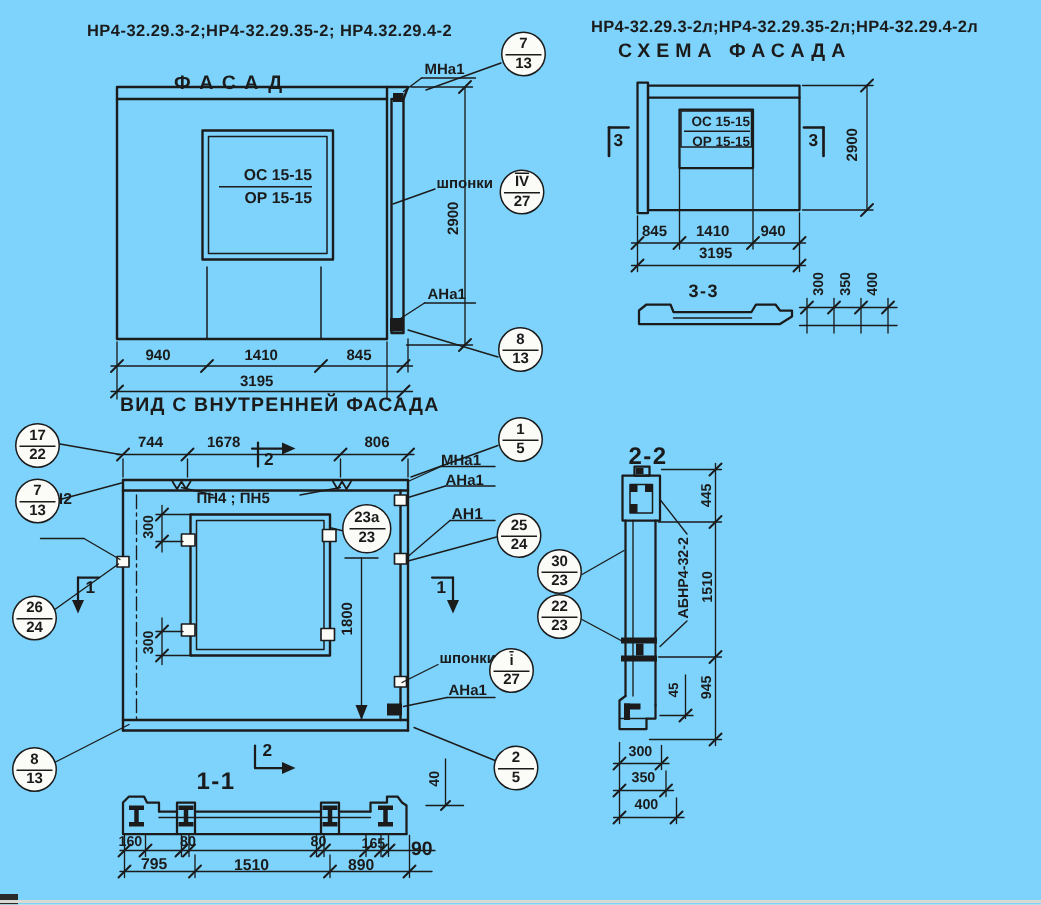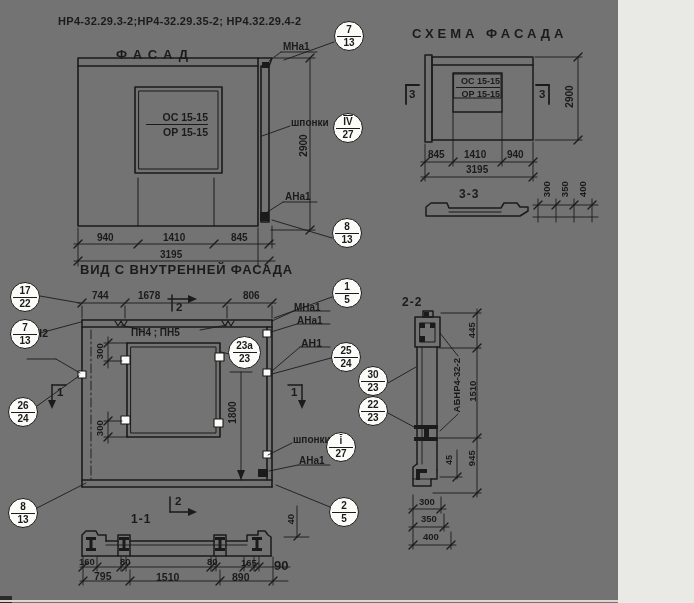--- a/index.html
+++ b/index.html
@@ -1,17 +1,17 @@
 <!DOCTYPE html>
 <html><head>
 <meta charset="utf-8">
 <style>
 *{margin:0;padding:0;box-sizing:border-box}
 html,body{background:#e9e9e5}
-#sheet{position:relative;width:618px;height:603px;background:#737373;font-family:"Liberation Sans",sans-serif;color:#1b1b1b;overflow:hidden}
+#sheet{position:relative;width:694px;height:603px;background:#7dd3fc;font-family:"Liberation Sans",sans-serif;color:#1b1b1b;overflow:hidden}
 #linework{position:absolute;left:0;top:0}
 .t{position:absolute;white-space:nowrap;font-weight:700;line-height:1.1;color:#1b1b1b}
 .rot{transform:rotate(-90deg);transform-origin:50% 50%;text-align:center}
 .callout{position:absolute;width:30px;height:30px;border:1.7px solid #1b1b1b;border-radius:50%;display:flex;flex-direction:column;align-items:center;justify-content:center;font-weight:700;font-size:10px;background:#fbfbf8;line-height:1}
 .callout.w32{width:33px;height:33px}
 .callout .dv{width:24px;border-top:1.5px solid #1b1b1b;margin:1px 0}
 .frac{position:absolute;text-align:right;font-weight:700;line-height:1.15}
 .frac .dv{border-top:1.6px solid #1b1b1b;margin:1px 0}
 .ov{text-decoration:overline}
 .artifact{position:absolute}
@@ -356,20 +356,21 @@
   <span class="ov">IV</span>
   <div class="dv"></div>
   <span>27</span>
 </div>
 <div class="callout" style="left:332px;top:218px">
   <span>8</span>
   <div class="dv"></div>
   <span>13</span>
 </div>
 
+<div class="t" style="left:394px;top:12px;font-size:11px;letter-spacing:.2px">НР4-32.29.3-2л;НР4-32.29.35-2л;НР4-32.29.4-2л</div>
 <div class="t" style="left:412px;top:27px;font-size:13px;letter-spacing:4px">СХЕМА ФАСАДА</div>
 <div class="frac" style="left:456px;top:76px;width:44px;font-size:9px">
   <span>ОС 15-15</span>
   <div class="dv"></div>
   <span>ОР 15-15</span>
 </div>
 <div class="t" style="left:409px;top:88px;font-size:11.5px">3</div>
 <div class="t" style="left:539px;top:88px;font-size:11.5px">3</div>
 <div class="t rot" style="left:552px;top:91px;width:34px;font-size:10px">2900</div>
 <div class="t" style="left:428px;top:149px;font-size:10px">845</div>
@@ -440,31 +441,31 @@
   <span>8</span>
   <div class="dv"></div>
   <span>13</span>
 </div>
 <div class="callout" style="left:329px;top:497px">
   <span>2</span>
   <div class="dv"></div>
   <span>5</span>
 </div>
 
-<div class="t" style="left:131px;top:513px;font-size:12px;letter-spacing:1px">1-1</div>
+<div class="t" style="left:131px;top:513px;font-size:16px;letter-spacing:1px">1-1</div>
 <div class="t" style="left:79px;top:557px;font-size:9.5px">160</div>
 <div class="t" style="left:120px;top:557px;font-size:9.5px">80</div>
 <div class="t" style="left:207px;top:557px;font-size:9.5px">80</div>
 <div class="t" style="left:241px;top:558px;font-size:9.5px">165</div>
 <div class="t" style="left:274px;top:559px;font-size:13px">90</div>
 <div class="t" style="left:94px;top:571px;font-size:10.5px">795</div>
 <div class="t" style="left:156px;top:572px;font-size:10.5px">1510</div>
 <div class="t" style="left:232px;top:572px;font-size:10.5px">890</div>
 
-<div class="t" style="left:402px;top:296px;font-size:12px;letter-spacing:1px">2-2</div>
+<div class="t" style="left:419px;top:296px;font-size:16px;letter-spacing:1px">2-2</div>
 <div class="t rot" style="left:459px;top:325px;width:26px;font-size:9.5px">445</div>
 <div class="t rot" style="left:456px;top:386px;width:34px;font-size:9.5px">1510</div>
 <div class="t rot" style="left:459px;top:453px;width:26px;font-size:9.5px">945</div>
 <div class="t rot" style="left:440px;top:455px;width:20px;font-size:9px">45</div>
 <div class="t rot" style="left:420px;top:380px;width:74px;font-size:9.5px">АБНР4-32-2</div>
 <div class="t" style="left:419px;top:497px;font-size:9.5px">300</div>
 <div class="t" style="left:421px;top:514px;font-size:9.5px">350</div>
 <div class="t" style="left:423px;top:532px;font-size:9.5px">400</div>
 
 <div class="callout" style="left:358px;top:366px">

